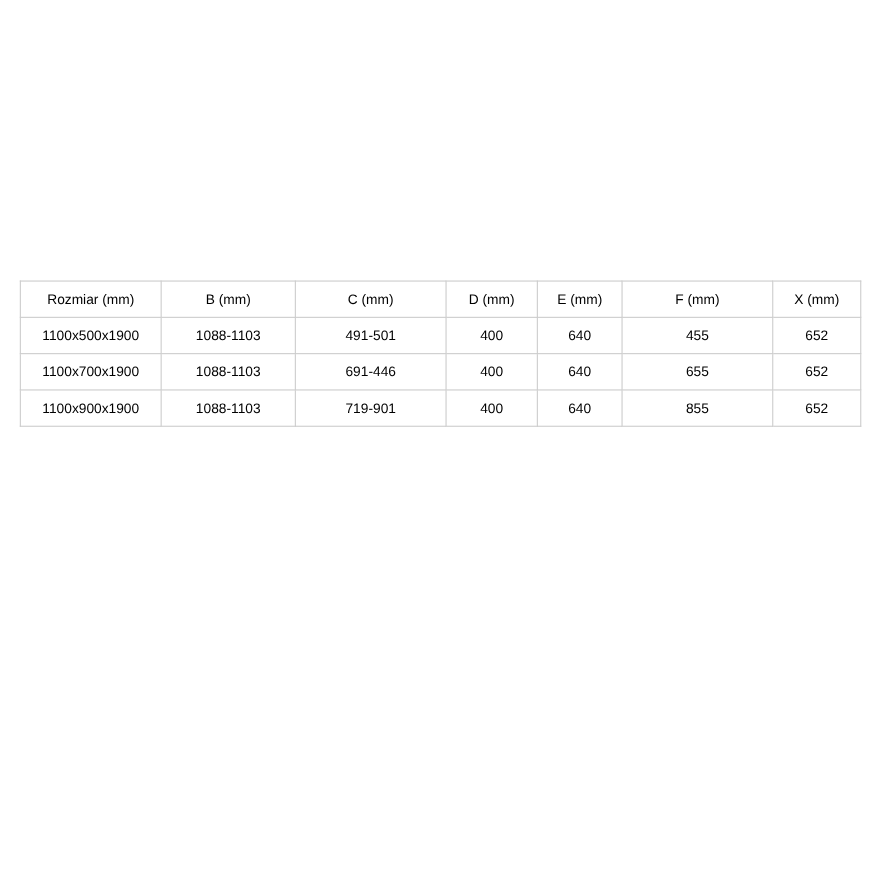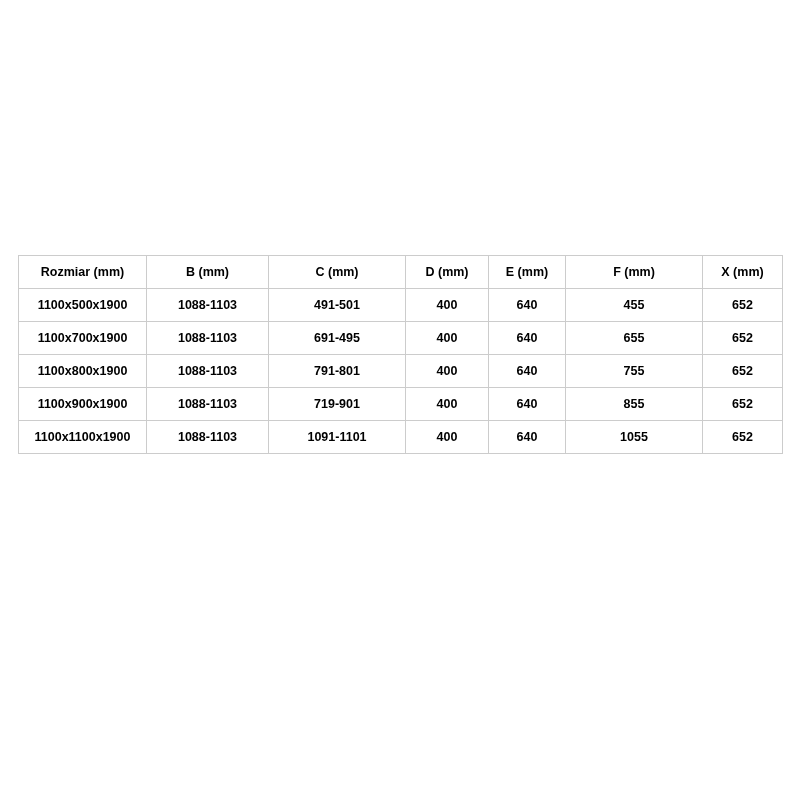--- a/index.html
+++ b/index.html
@@ -30,25 +30,25 @@
     border: 1px solid #cccccc;
     text-align: center;
     vertical-align: middle;
     font-size: 12.5px;
     height: 32px;
     padding: 0 2px;
     color: #000000;
     white-space: nowrap;
   }
   table.spec th {
-    font-weight: bold;
+    font-weight: normal;
     font-size: 12.5px;
   }
   table.spec td {
-    font-weight: bold;
+    font-weight: normal;
     margin-left: 37px;
   }
   
   col.c0 { width: 128px; }
   col.c1 { width: 122px; }
   col.c2 { width: 137px; }
   col.c3 { width: 83px; }
   col.c4 { width: 77px; }
   col.c5 { width: 137px; }
   col.c6 { width: 80px; }
@@ -84,48 +84,30 @@
         <td>1088-1103</td>
         <td>491-501</td>
         <td>400</td>
         <td>640</td>
         <td>455</td>
         <td>652</td>
       </tr>
       <tr>
         <td>1100x700x1900</td>
         <td>1088-1103</td>
-        <td>691-495</td>
+        <td>691-446</td>
         <td>400</td>
         <td>640</td>
         <td>655</td>
-        <td>652</td>
-      </tr>
-      <tr>
-        <td>1100x800x1900</td>
-        <td>1088-1103</td>
-        <td>791-801</td>
-        <td>400</td>
-        <td>640</td>
-        <td>755</td>
         <td>652</td>
       </tr>
       <tr>
         <td>1100x900x1900</td>
         <td>1088-1103</td>
         <td>719-901</td>
         <td>400</td>
         <td>640</td>
         <td>855</td>
         <td>652</td>
       </tr>
-      <tr>
-        <td>1100x1100x1900</td>
-        <td>1088-1103</td>
-        <td>1091-1101</td>
-        <td>400</td>
-        <td>640</td>
-        <td>1055</td>
-        <td>652</td>
-      </tr>
     </tbody>
   </table>
 </div>
 
 </body></html>

